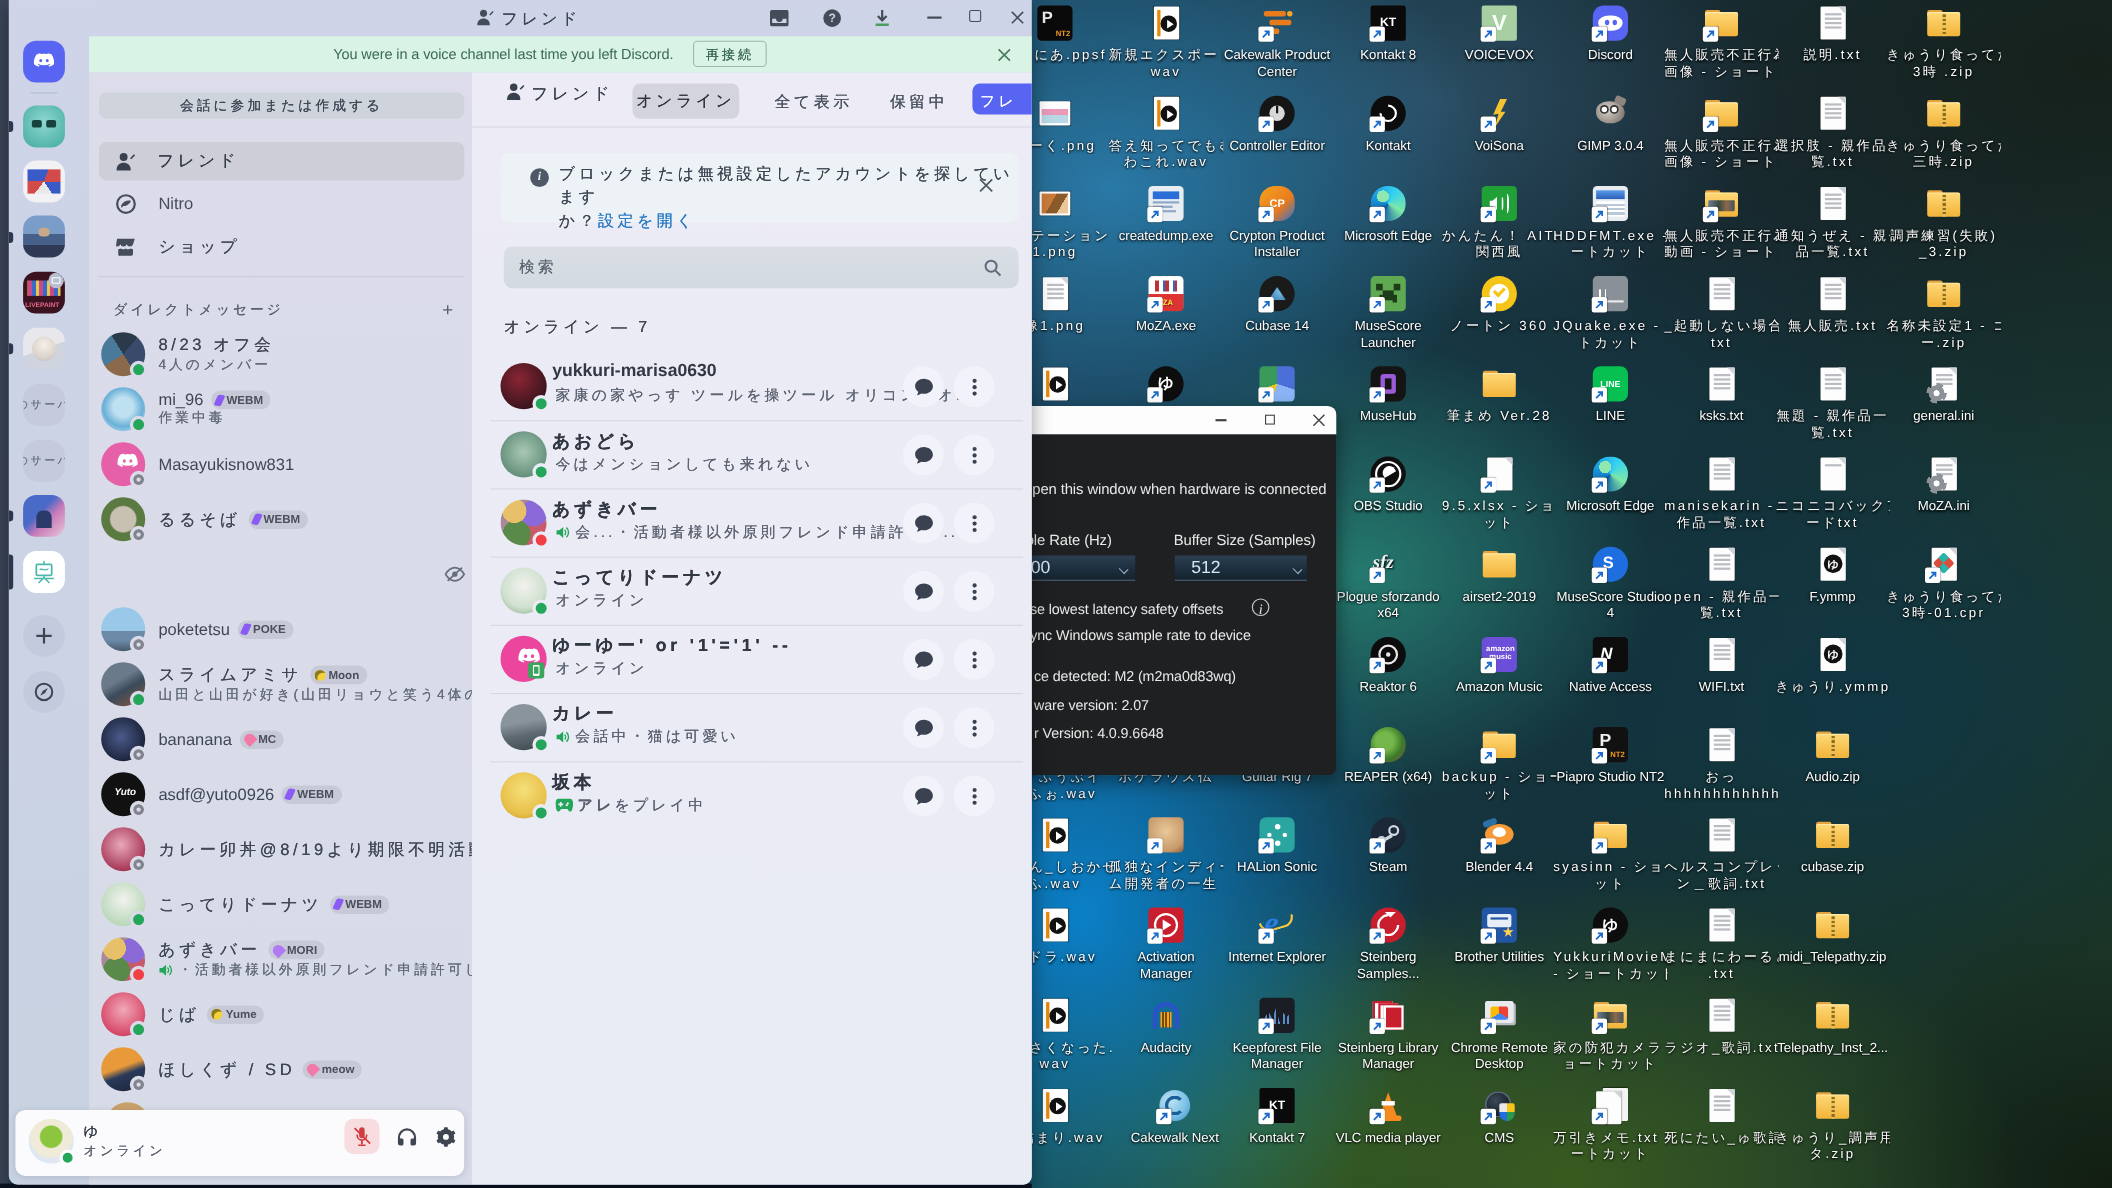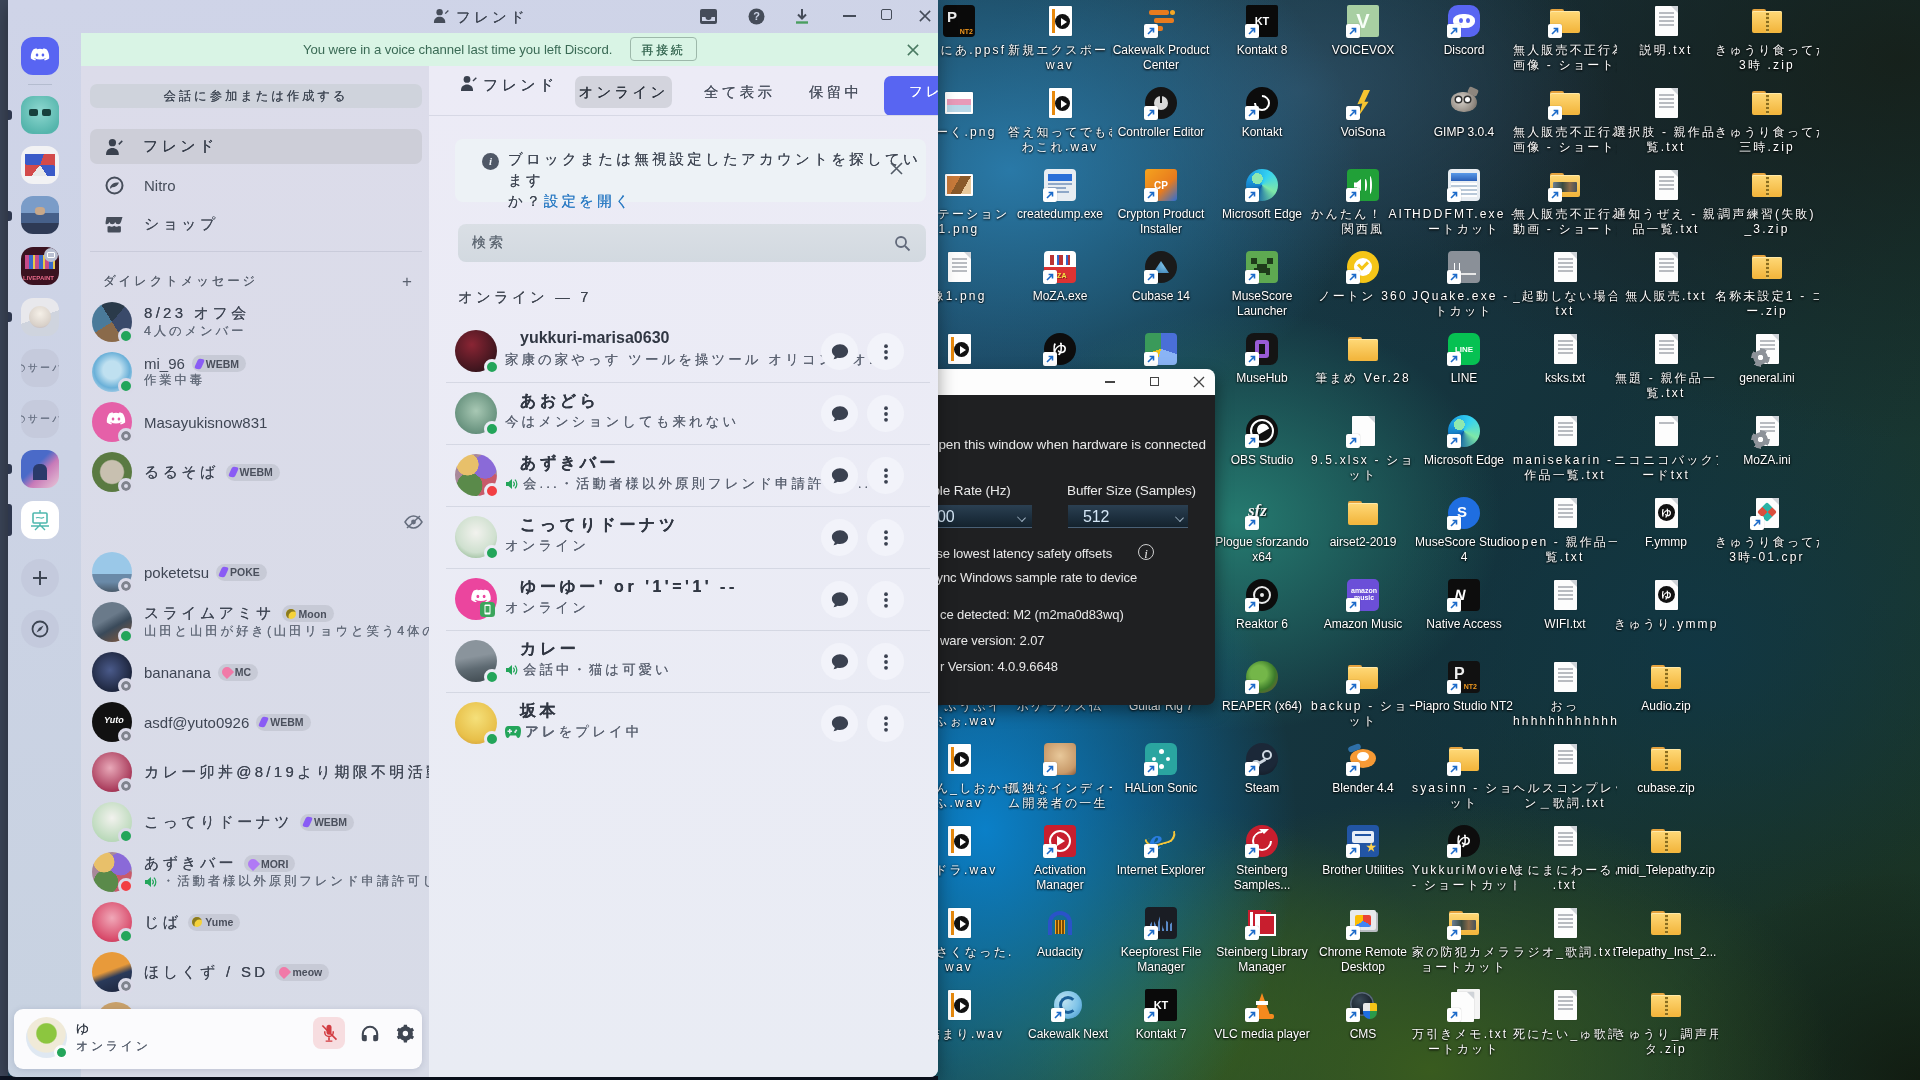--- a/index.html
+++ b/index.html
@@ -62,21 +62,21 @@
 .dot.on{background:#23a55a}
 .dot.off{background:#dadae8;border-color:#dadae8;box-shadow:inset 0 0 0 3px #80848e}
 .dmname{font-size:15px;color:#3f4654;margin-left:12px;white-space:nowrap}
 .dmsub{font-size:12.5px;color:#636b7a;white-space:nowrap}
 .badge{display:inline-flex;align-items:center;height:17px;background:#c7cad6;border-radius:9px;padding:0 7px 0 4px;font-size:10.5px;font-weight:bold;color:#4a4f5c;margin-left:7px;vertical-align:2px}
 .bi{width:10px;height:10px;border-radius:50%;margin-right:3px}
 .frow{position:absolute;left:438px;right:8px;height:62px}
 .frow .sep{position:absolute;left:0;right:0;top:0;height:1px;background:rgba(100,110,135,.16)}
 .fava{position:absolute;left:9px;top:10px;width:42px;height:42px;border-radius:50%}
 .fdot{position:absolute;left:38px;top:39px;width:16px;height:16px;border-radius:50%;border:3px solid #ebebf5}
-.fname{position:absolute;left:74px;top:9px;font-size:16px;font-weight:bold;color:#313743;white-space:nowrap}
+.fname{position:absolute;left:56px;top:9px;font-size:16px;font-weight:bold;color:#313743;white-space:nowrap}
 .fstat{position:absolute;left:59px;top:31px;font-size:13.5px;color:#5b6271;white-space:nowrap;display:flex;align-items:center}
 .fbtn{position:absolute;top:13px;width:37px;height:37px;border-radius:50%;background:#f2f3fa;display:flex;align-items:center;justify-content:center}
 .ln{display:block;white-space:nowrap;overflow:hidden}
 </style></head><body>
 <div id="wall"></div>
 <div style="position:absolute;left:0;top:0;width:8px;height:1080px;background:#3c4659;z-index:2"></div>
 <div style="position:absolute;left:0;top:1076px;width:938px;height:4px;background:#0d1524;z-index:2"></div>
 <div class="cell" style="left:907px;top:5px">
     <div class="ic">
       <span class="app" style="background:#0a0a0a;font-size:13px;color:#fff;border-radius:4px">
@@ -358,21 +358,21 @@
           <path d="M2 8 L7.2 2.8 M3.6 2.5 H7.5 V6.4" stroke="#1b6ac9" stroke-width="1.6" fill="none"></path>
         </svg>
       </span>
     </div>
     <div class="lbl" style="">
       <span class="ln">createdump.exe</span>
     </div>
   </div>
 <div class="cell" style="left:1109px;top:169px">
     <div class="ic">
-      <span class="app" style="background:linear-gradient(135deg,#f5a31e,#e87b1e 60%,#2a6fd8);font-size:10px;color:#fff;border-radius:3px">CP</span>
+      <span class="app" style="background:linear-gradient(135deg,#f5a31e,#e87b1e 60%,#2a6fd8);font-size:10px;color:#fff;border-radius:14px">CP</span>
       <span class="sc">
         <svg width="10" height="10" viewBox="0 0 10 10">
           <path d="M2 8 L7.2 2.8 M3.6 2.5 H7.5 V6.4" stroke="#1b6ac9" stroke-width="1.6" fill="none"></path>
         </svg>
       </span>
     </div>
     <div class="lbl" style="">
       <span class="ln">Crypton Product</span>
       <span class="ln">Installer</span>
     </div>
@@ -1856,21 +1856,21 @@
 <div id="main"></div>
 <span style="position:absolute;left:452px;top:75px"><svg width="17" height="17" viewBox="0 0 17 17">
         <circle cx="7" cy="4.4" r="3.4" fill="#3a414e"></circle>
         <path fill="#3a414e" d="M1 15c0-3.4 2.7-5.6 6-5.6s6 2.2 6 5.6v1H1z"></path>
         <path fill="#3a414e" d="M12.5 5.5 15.8 2.2 16.8 3.2 13.5 6.5z"></path>
       </svg></span>
 <span class="cjk" style="position:absolute;left:475px;top:76px;font-size:15px;color:#3a414e">フレンド</span>
 <div class="cjk" style="position:absolute;left:567px;top:76px;width:97px;height:32px;border-radius:7px;background:#d3d4dd;text-align:center;line-height:32px;font-size:14.5px;color:#2e343f">オンライン</div>
 <span class="cjk" style="position:absolute;left:696px;top:83px;font-size:14.5px;color:#4b5260">全て表示</span>
 <span class="cjk" style="position:absolute;left:801px;top:83px;font-size:14.5px;color:#4b5260">保留中</span>
-<div class="cjk" style="position:absolute;left:876px;top:76px;width:62px;height:40px;border-radius:7px;background:#5865f2;line-height:32px;font-size:13.5px;color:#fff;padding-left:25px">フレ</div>
+<div class="cjk" style="position:absolute;left:876px;top:76px;width:62px;height:28px;border-radius:7px;background:#5865f2;line-height:32px;font-size:13.5px;color:#fff;padding-left:7px">フレ</div>
 <div style="position:absolute;left:421px;top:115px;width:509px;height:1px;background:#d7d8e5"></div>
 <div style="position:absolute;left:447px;top:139px;width:471px;height:63px;border-radius:8px;background:#edf2f6"></div>
 <span style="position:absolute;left:474px;top:153px;width:17px;height:17px;border-radius:50%;background:#4f5866;color:#edf2f6;font-size:11px;font-weight:bold;text-align:center;line-height:17px;font-family:'Liberation Serif',serif;font-style:italic">i</span>
 <div class="cjk" style="position:absolute;left:500px;top:149px;font-size:14.5px;color:#3f4653;line-height:21px">ブロックまたは無視設定したアカウントを探しています<br>か？<span style="color:#2d7cc4">設定を開く</span></div>
 <span style="position:absolute;left:881px;top:161px"><svg width="15" height="15" viewBox="0 0 15 15">
         <path d="M2 2 L13 13 M13 2 L2 13" stroke="#525a66" stroke-width="1.6"></path>
       </svg></span>
 <div style="position:absolute;left:450px;top:224px;width:468px;height:38px;border-radius:8px;background:linear-gradient(180deg,#dadfe5,#d2d9e0)"></div>
 <span class="cjk" style="position:absolute;left:464px;top:234px;font-size:14px;color:#5f6974">検索</span>
 <span style="position:absolute;left:886px;top:235px"><svg width="17" height="17" viewBox="0 0 17 17">

